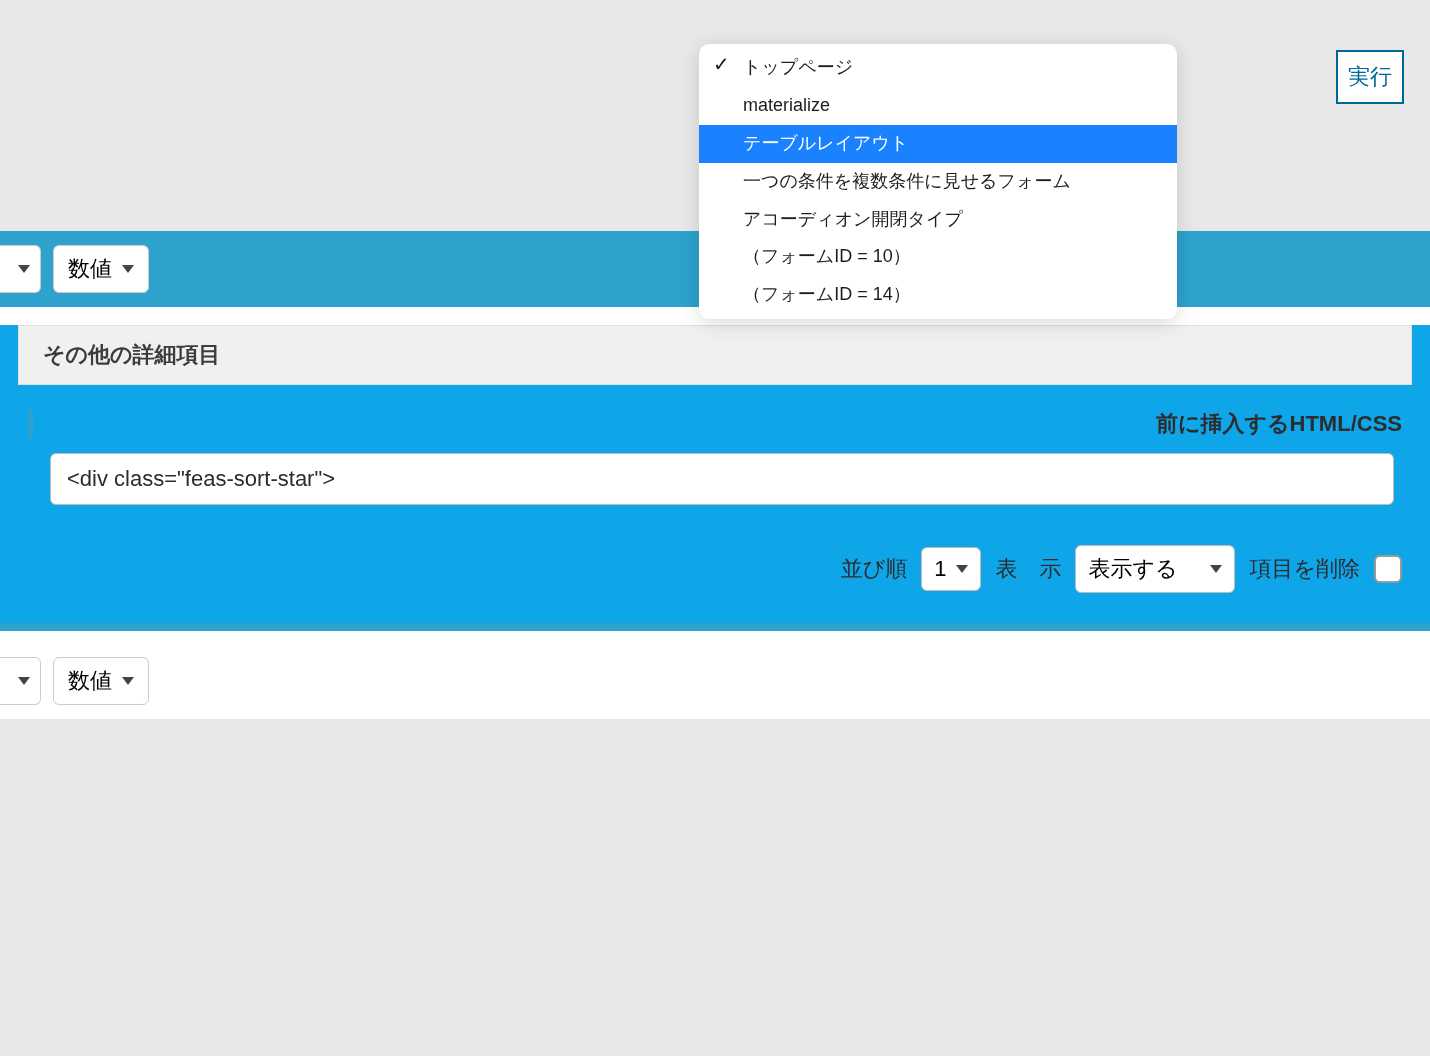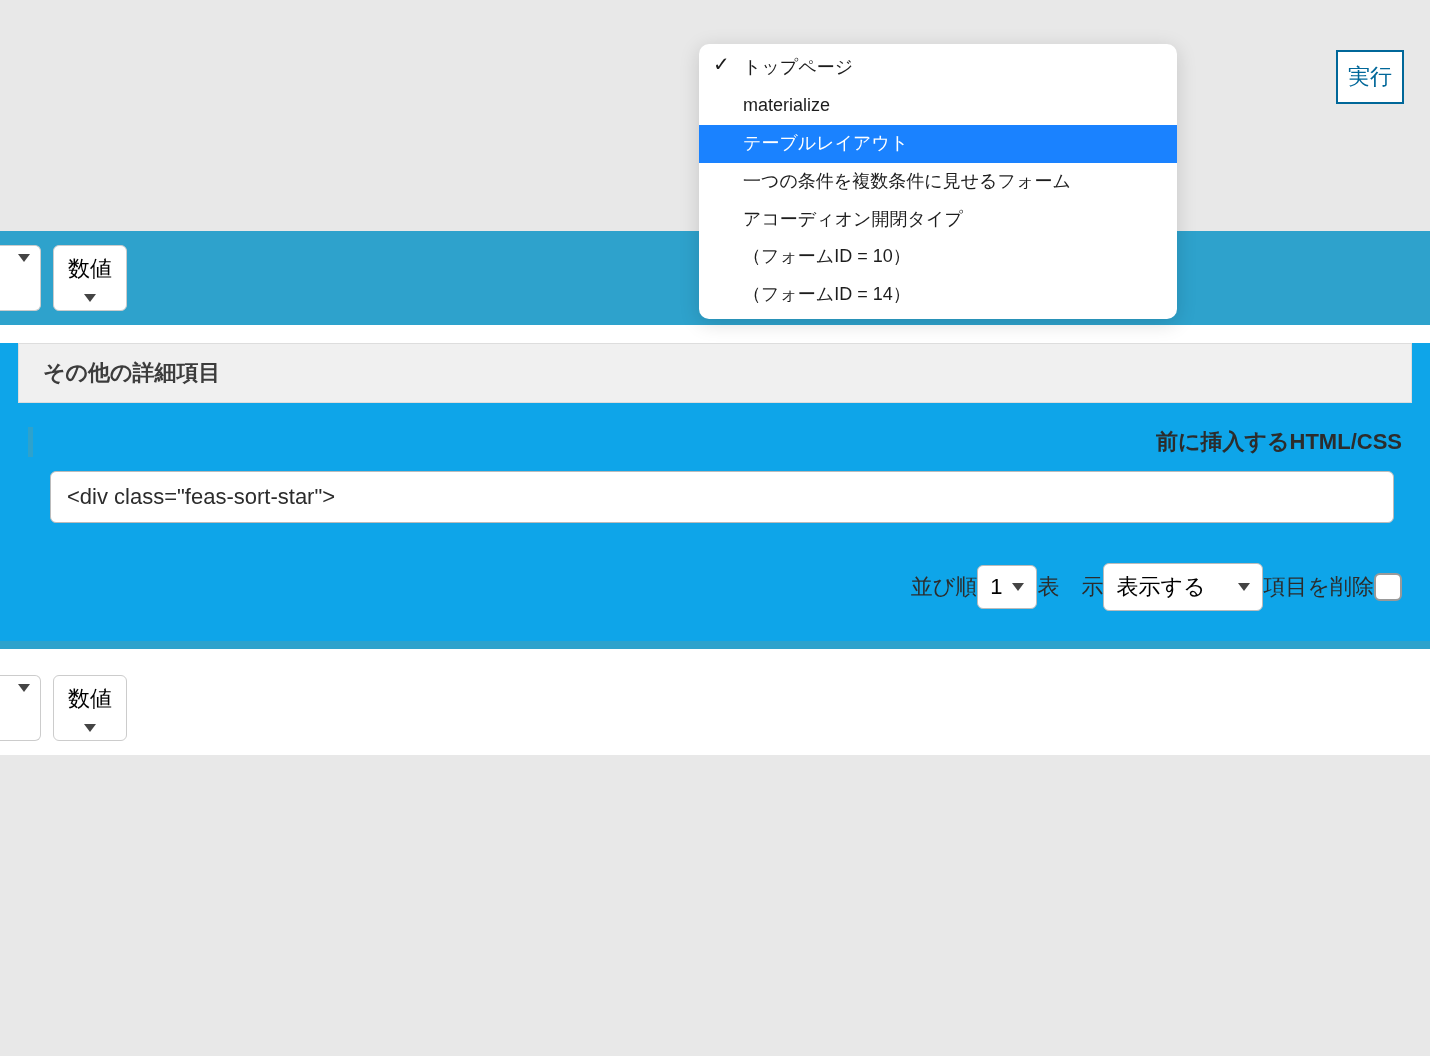--- a/index.html
+++ b/index.html
@@ -89,21 +89,20 @@
       background: #fff;
       border: 1px solid #ccc;
       border-radius: 6px;
       padding: 8px 14px;
       display: inline-flex;
       align-items: center;
       gap: 10px;
       font-size: 22px;
       cursor: pointer;
       min-height: 44px;
-      flex-direction: column;
     }
     .select-box.empty-left {
       border-top-left-radius: 0;
       border-bottom-left-radius: 0;
       border-left: none;
       padding-left: 18px;
       padding-right: 10px;
     }
     .chevron-down {
       width: 0;
@@ -144,20 +143,21 @@
       font-size: 22px;
       border: 1px solid #bbb;
       border-radius: 6px;
       background: #fff;
       color: #2c2c2c;
     }
     .bottom-controls {
       display: flex;
       align-items: center;
       justify-content: flex-end;
+      gap: 14px;
       padding: 40px 28px 30px 28px;
       font-size: 22px;
     }
     .control-label {
       color: #2c2c2c;
     }
     .small-select {
       background: #fff;
       border: 1px solid #bbb;
       border-radius: 6px;

